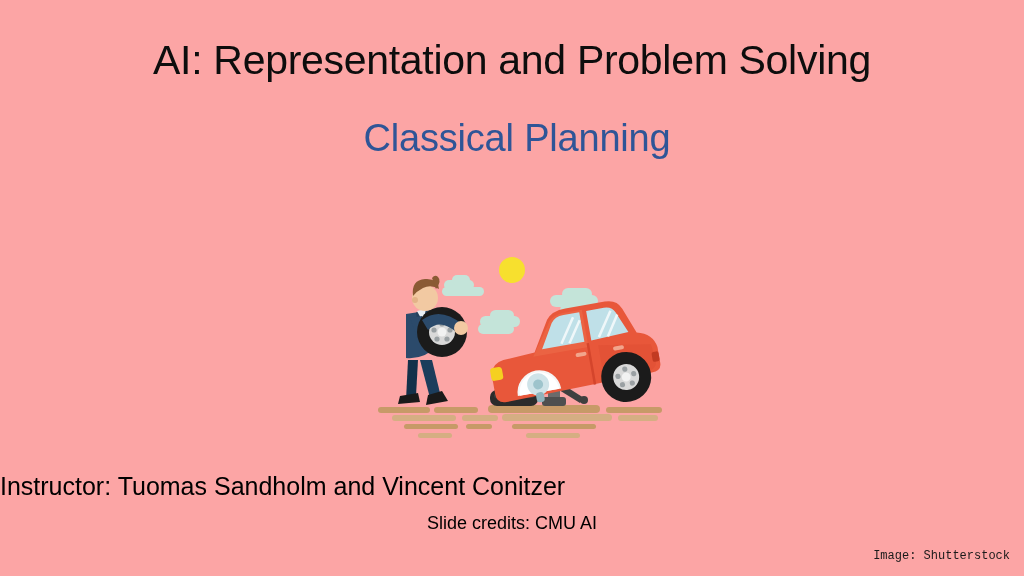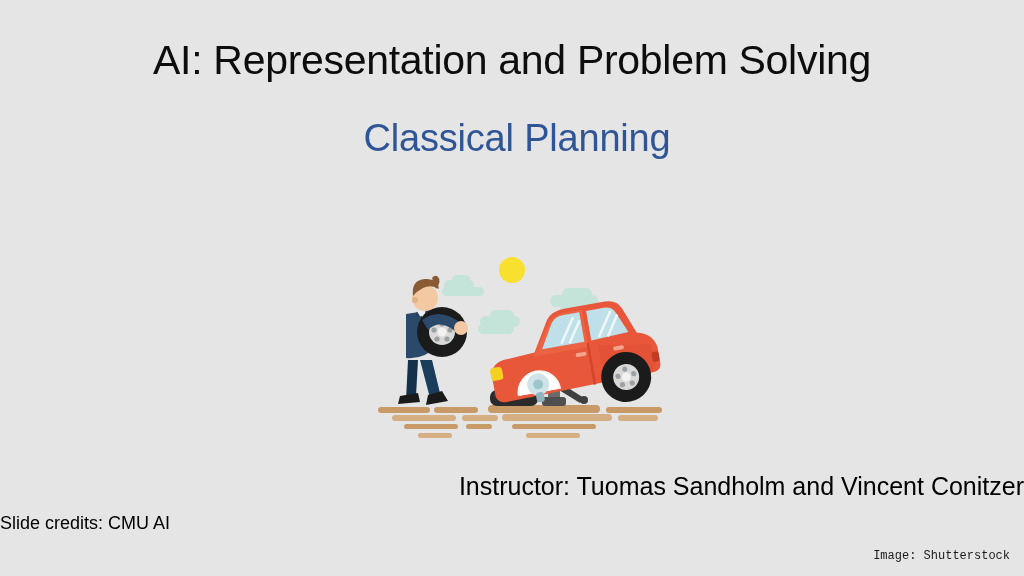--- a/index.html
+++ b/index.html
@@ -12,21 +12,21 @@
     height: 576px;
     overflow: hidden;
     font-family: "Liberation Sans", sans-serif;
     color: #000000;
     position: relative;
   }
 
   .slide {
     position: absolute;
     inset: 0;
-    background: #e5e5e5;
+    background: #fca5a5;
   }
 
   
   .title-main {
     position: absolute;
     left: 0;
     top: 38px;
     width: 1024px;
     text-align: center;
     font-size: 41px;
@@ -59,32 +59,32 @@
     height: 200px;
   }
   .illustration svg { display: block; width: 300px; height: 200px; }
 
   
   .instructor-line {
     position: absolute;
     left: 0;
     top: 472px;
     width: 1024px;
-    text-align: right;
+    text-align: left;
     font-size: 25px;
     line-height: 1.15;
     color: #000000;
     white-space: nowrap;
   }
   .credits-line {
     position: absolute;
     left: 0;
     top: 513px;
     width: 1024px;
-    text-align: left;
+    text-align: center;
     font-size: 18px;
     line-height: 1.15;
     color: #000000;
     white-space: nowrap;
   }
   .image-credit {
     position: absolute;
     right: 14px;
     top: 549px;
     font-size: 12px;

